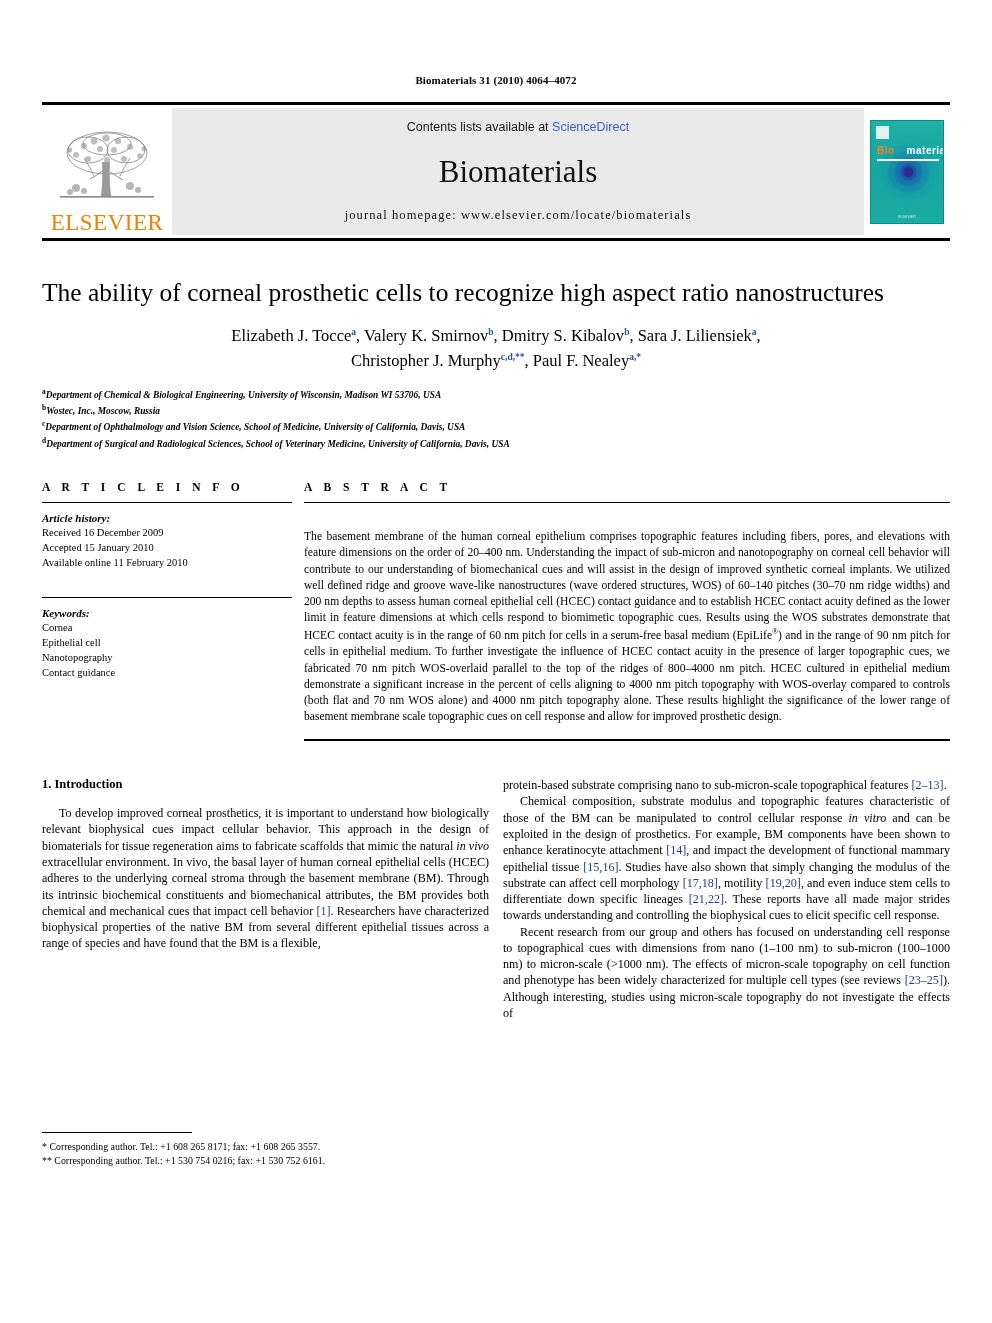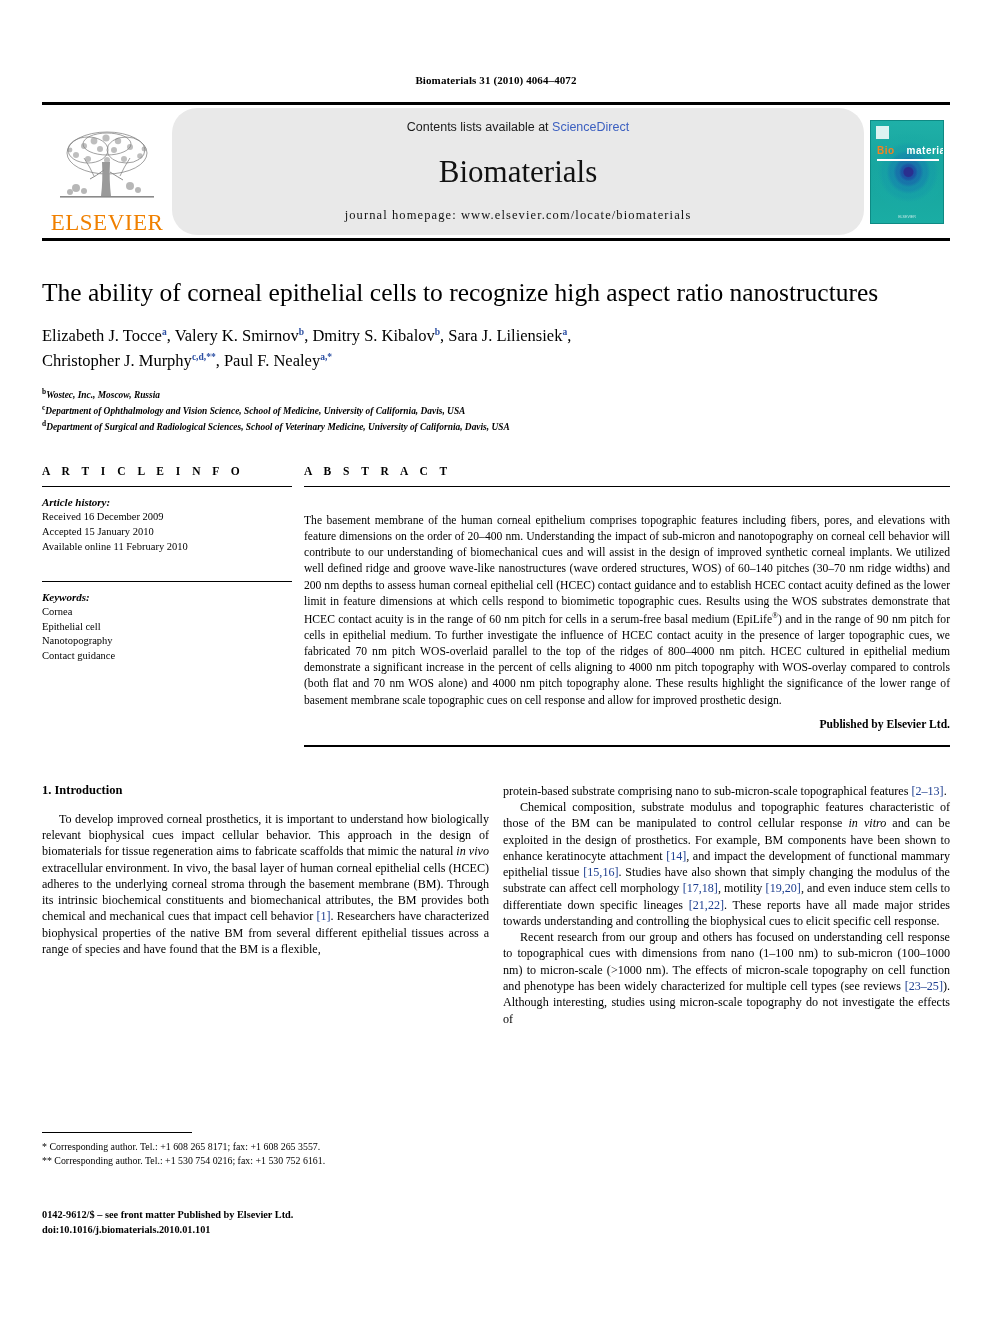--- a/index.html
+++ b/index.html
@@ -64,21 +64,20 @@
   .banner-center {
     flex: 1 1 auto;
     background: #e9e9e9;
     display: flex;
     flex-direction: column;
     align-items: center;
     justify-content: space-between;
     padding: 12px 0 12px 0;
     box-sizing: border-box;
     margin: 3px 0;
-    border-radius: 25px;
   }
   .contents-line {
     font-family: "Liberation Sans", sans-serif;
     font-size: 12.5px;
     color: #1a1a1a;
   }
   .contents-line .sd {
     color: #3b5fc0;
   }
   .journal-name {
@@ -160,20 +159,21 @@
     font-family: "Liberation Serif", serif;
     font-size: 25.5px;
     line-height: 1.22;
     margin: 0 0 16px 0;
     font-weight: normal;
   }
   .authors {
     font-size: 16.5px;
     line-height: 1.5;
     margin: 0;
+    text-align: center;
   }
   sup.aff {
     font-size: 9.5px;
     color: #2b4ea2;
     vertical-align: super;
     font-weight: bold;
   }
   .affiliations {
     margin-top: 12px;
     font-size: 9.4px;
@@ -363,32 +363,33 @@
         <div class="cover-title">
           <span class="bio">Bio</span><span class="mat">materials</span>
         </div>
         <div class="cover-rule"></div>
         <div class="cover-footer">ELSEVIER</div>
       </div>
     </div>
   </div>
 
   <div class="title-block">
-    <h1 class="paper-title">The ability of corneal epithelial cells to recognize high aspect ratio nanostructures</h1>
+    <h1 class="paper-title">The ability of corneal prosthetic cells to recognize high aspect ratio nanostructures</h1>
 
     <p class="authors">
       <span>Elizabeth J. Tocce</span><sup class="aff">a</sup>,
       <span>Valery K. Smirnov</span><sup class="aff">b</sup>,
       <span>Dmitry S. Kibalov</span><sup class="aff">b</sup>,
       <span>Sara J. Liliensiek</span><sup class="aff">a</sup>,<br>
       <span>Christopher J. Murphy</span><sup class="aff">c,d,**</sup>,
       <span>Paul F. Nealey</span><sup class="aff">a,*</sup>
     </p>
 
     <div class="affiliations">
+      <div><sup>a</sup><span>Department of Chemical &amp; Biological Engineering, University of Wisconsin, Madison WI 53706, USA</span></div>
       <div><sup>b</sup><span>Wostec, Inc., Moscow, Russia</span></div>
       <div><sup>c</sup><span>Department of Ophthalmology and Vision Science, School of Medicine, University of California, Davis, USA</span></div>
       <div><sup>d</sup><span>Department of Surgical and Radiological Sciences, School of Veterinary Medicine, University of California, Davis, USA</span></div>
     </div>
   </div>
 
   <div class="info-abstract">
 
     <div class="col-info">
       <div class="sect-head">A R T I C L E   I N F O</div>
@@ -405,21 +406,20 @@
         <div class="info-line">Epithelial cell</div>
         <div class="info-line">Nanotopography</div>
         <div class="info-line">Contact guidance</div>
       </div>
     </div>
 
     <div class="col-abstract">
       <div class="sect-head">A B S T R A C T</div>
       <hr class="hr-thin">
       <div class="abstract-body">The basement membrane of the human corneal epithelium comprises topographic features including fibers, pores, and elevations with feature dimensions on the order of 20–400 nm. Understanding the impact of sub-micron and nanotopography on corneal cell behavior will contribute to our understanding of biomechanical cues and will assist in the design of improved synthetic corneal implants. We utilized well defined ridge and groove wave-like nanostructures (wave ordered structures, WOS) of 60–140 pitches (30–70 nm ridge widths) and 200 nm depths to assess human corneal epithelial cell (HCEC) contact guidance and to establish HCEC contact acuity defined as the lower limit in feature dimensions at which cells respond to biomimetic topographic cues. Results using the WOS substrates demonstrate that HCEC contact acuity is in the range of 60 nm pitch for cells in a serum-free basal medium (EpiLife<sup style="font-size:8px">®</sup>) and in the range of 90 nm pitch for cells in epithelial medium. To further investigate the influence of HCEC contact acuity in the presence of larger topographic cues, we fabricated 70 nm pitch WOS-overlaid parallel to the top of the ridges of 800–4000 nm pitch. HCEC cultured in epithelial medium demonstrate a significant increase in the percent of cells aligning to 4000 nm pitch topography with WOS-overlay compared to controls (both flat and 70 nm WOS alone) and 4000 nm pitch topography alone. These results highlight the significance of the lower range of basement membrane scale topographic cues on cell response and allow for improved prosthetic design.</div>
-      <div class="published-by">Published by Elsevier Ltd.</div>
       <hr class="hr-thick">
     </div>
   </div>
 
   <div class="body-cols">
 
     <div class="bcol">
       <h2 class="sec-title">1.  Introduction</h2>
       <p class="para">To develop improved corneal prosthetics, it is important to understand how biologically relevant biophysical cues impact cellular behavior. This approach in the design of biomaterials for tissue regeneration aims to fabricate scaffolds that mimic the natural <span class="ital">in vivo</span> extracellular environment. In vivo, the basal layer of human corneal epithelial cells (HCEC) adheres to the underlying corneal stroma through the basement membrane (BM). Through its intrinsic biochemical constituents and biomechanical attributes, the BM provides both chemical and mechanical cues that impact cell behavior <span class="ref">[1]</span>. Researchers have characterized biophysical properties of the native BM from several different epithelial tissues across a range of species and have found that the BM is a flexible,</p>
     </div>
@@ -430,18 +430,14 @@
       <p class="para">Recent research from our group and others has focused on understanding cell response to topographical cues with dimensions from nano (1–100 nm) to sub-micron (100–1000 nm) to micron-scale (&gt;1000 nm). The effects of micron-scale topography on cell function and phenotype has been widely characterized for multiple cell types (see reviews <span class="ref">[23–25]</span>). Although interesting, studies using micron-scale topography do not investigate the effects of</p>
     </div>
   </div>
 
   <div class="footnotes">
     <hr class="fn-rule">
     <p class="fn-line">* Corresponding author. Tel.: +1 608 265 8171; fax: +1 608 265 3557.</p>
     <p class="fn-line">** Corresponding author. Tel.: +1 530 754 0216; fax: +1 530 752 6161.</p>
   </div>
 
-  <div class="issn-block">
-    <div>0142-9612/$ – see front matter Published by Elsevier Ltd.</div>
-    <div>doi:10.1016/j.biomaterials.2010.01.101</div>
-  </div>
 
 </div>
 
 </body></html>

